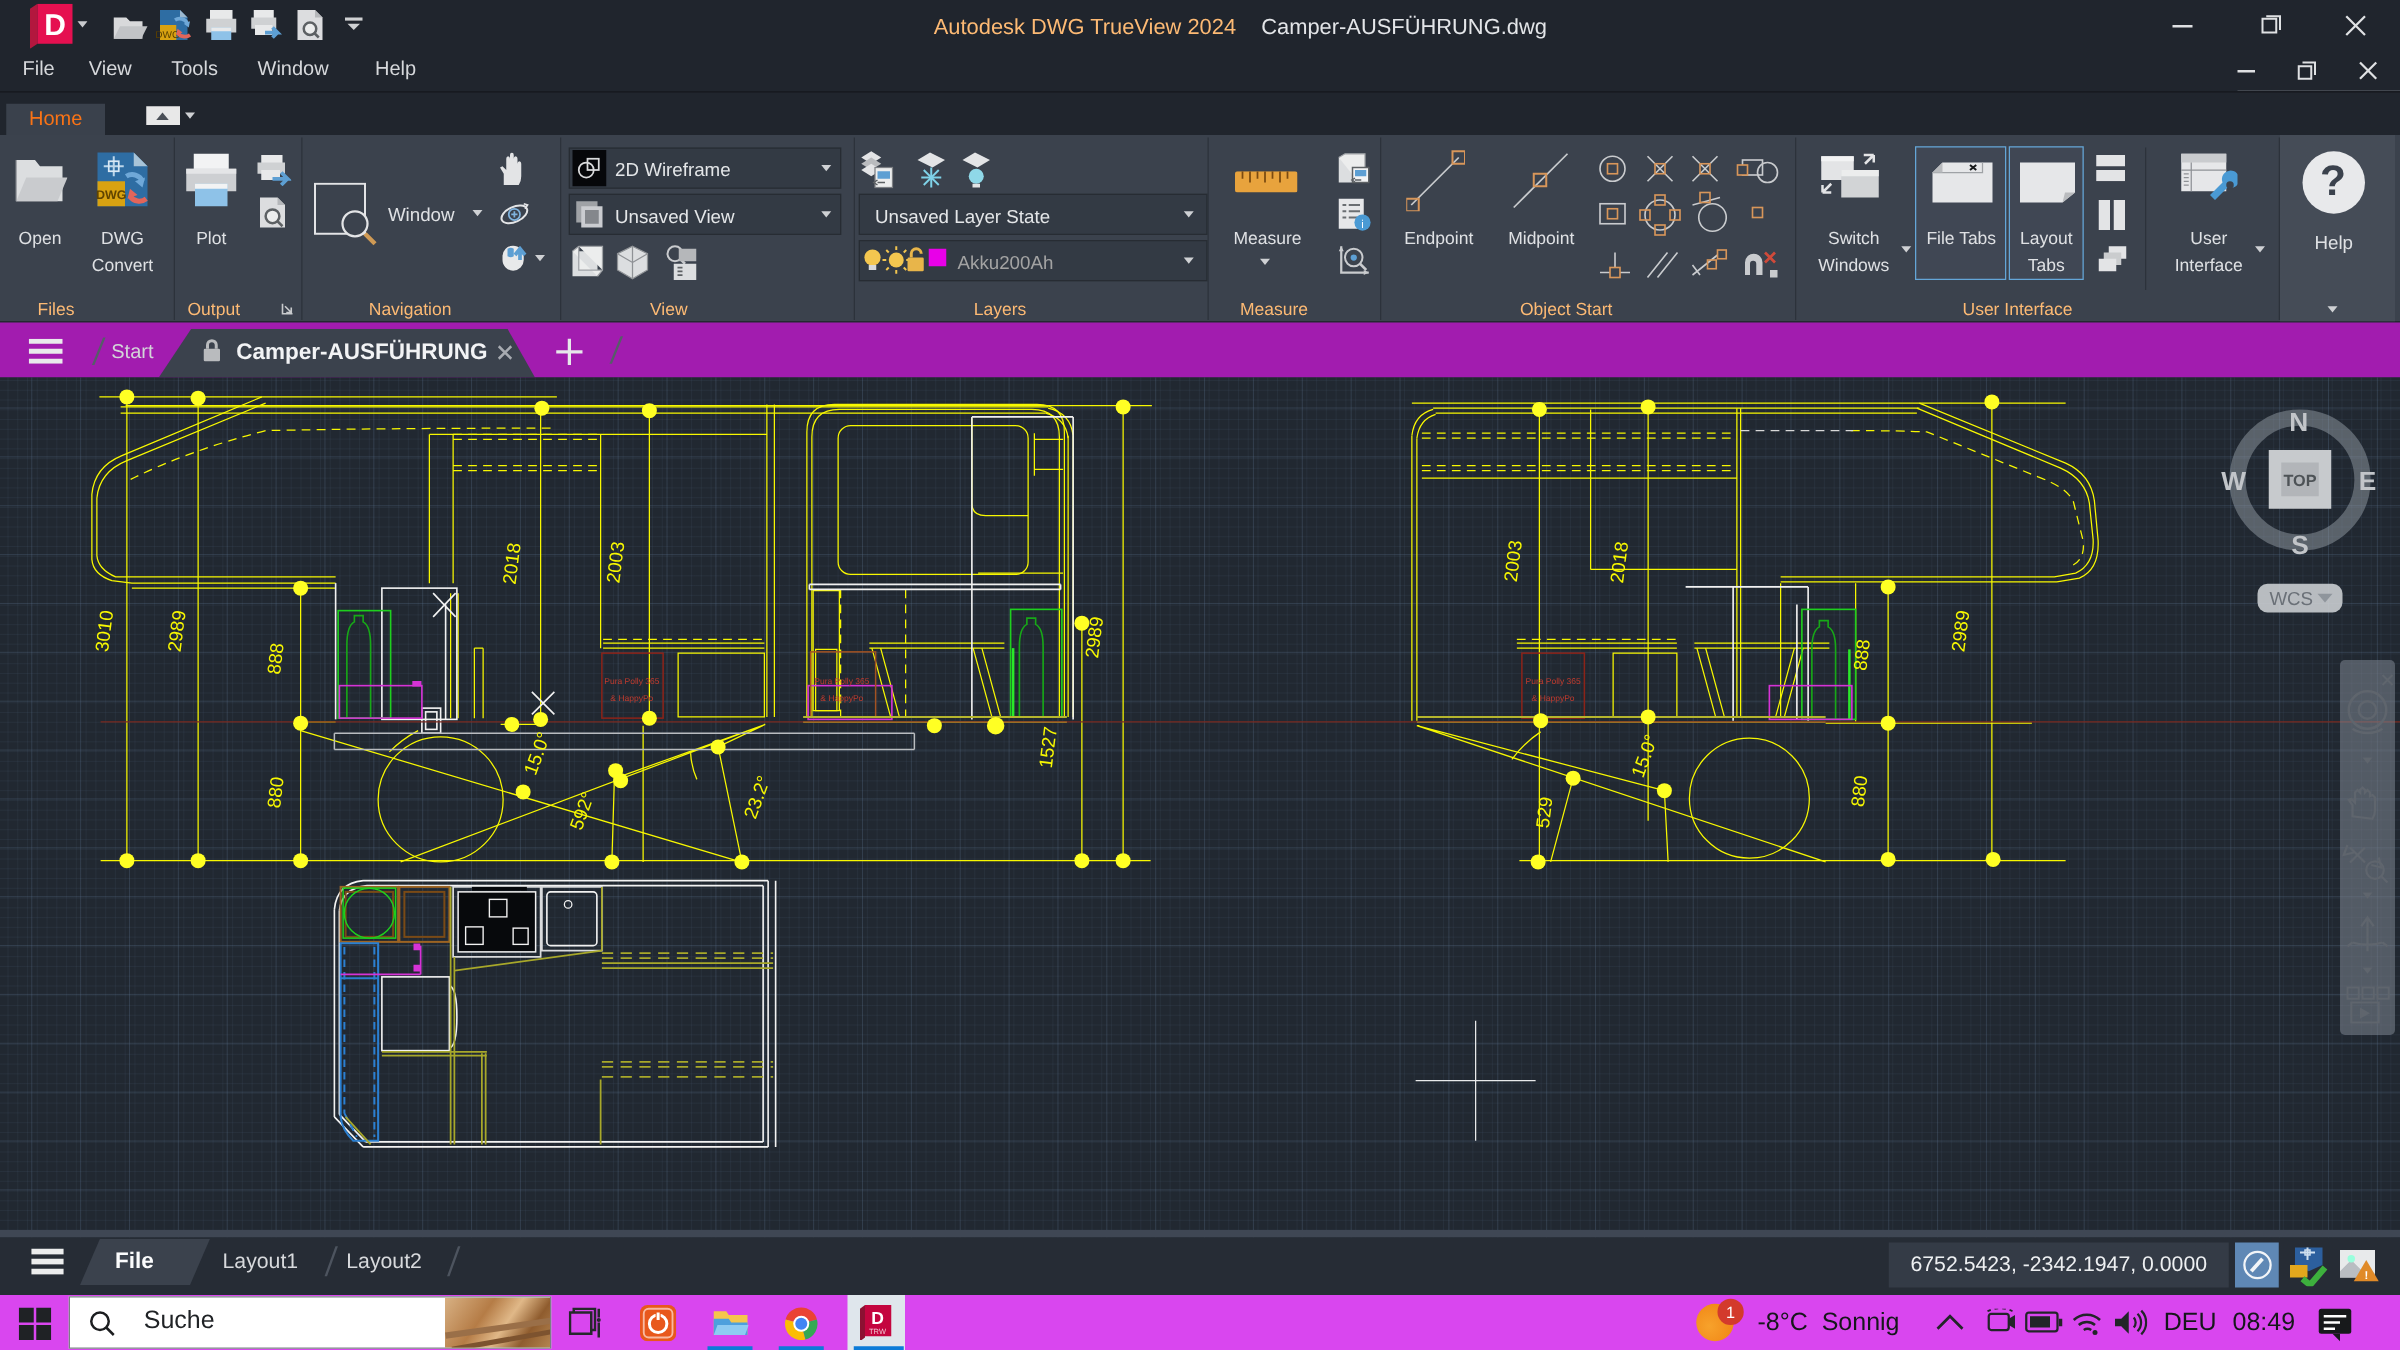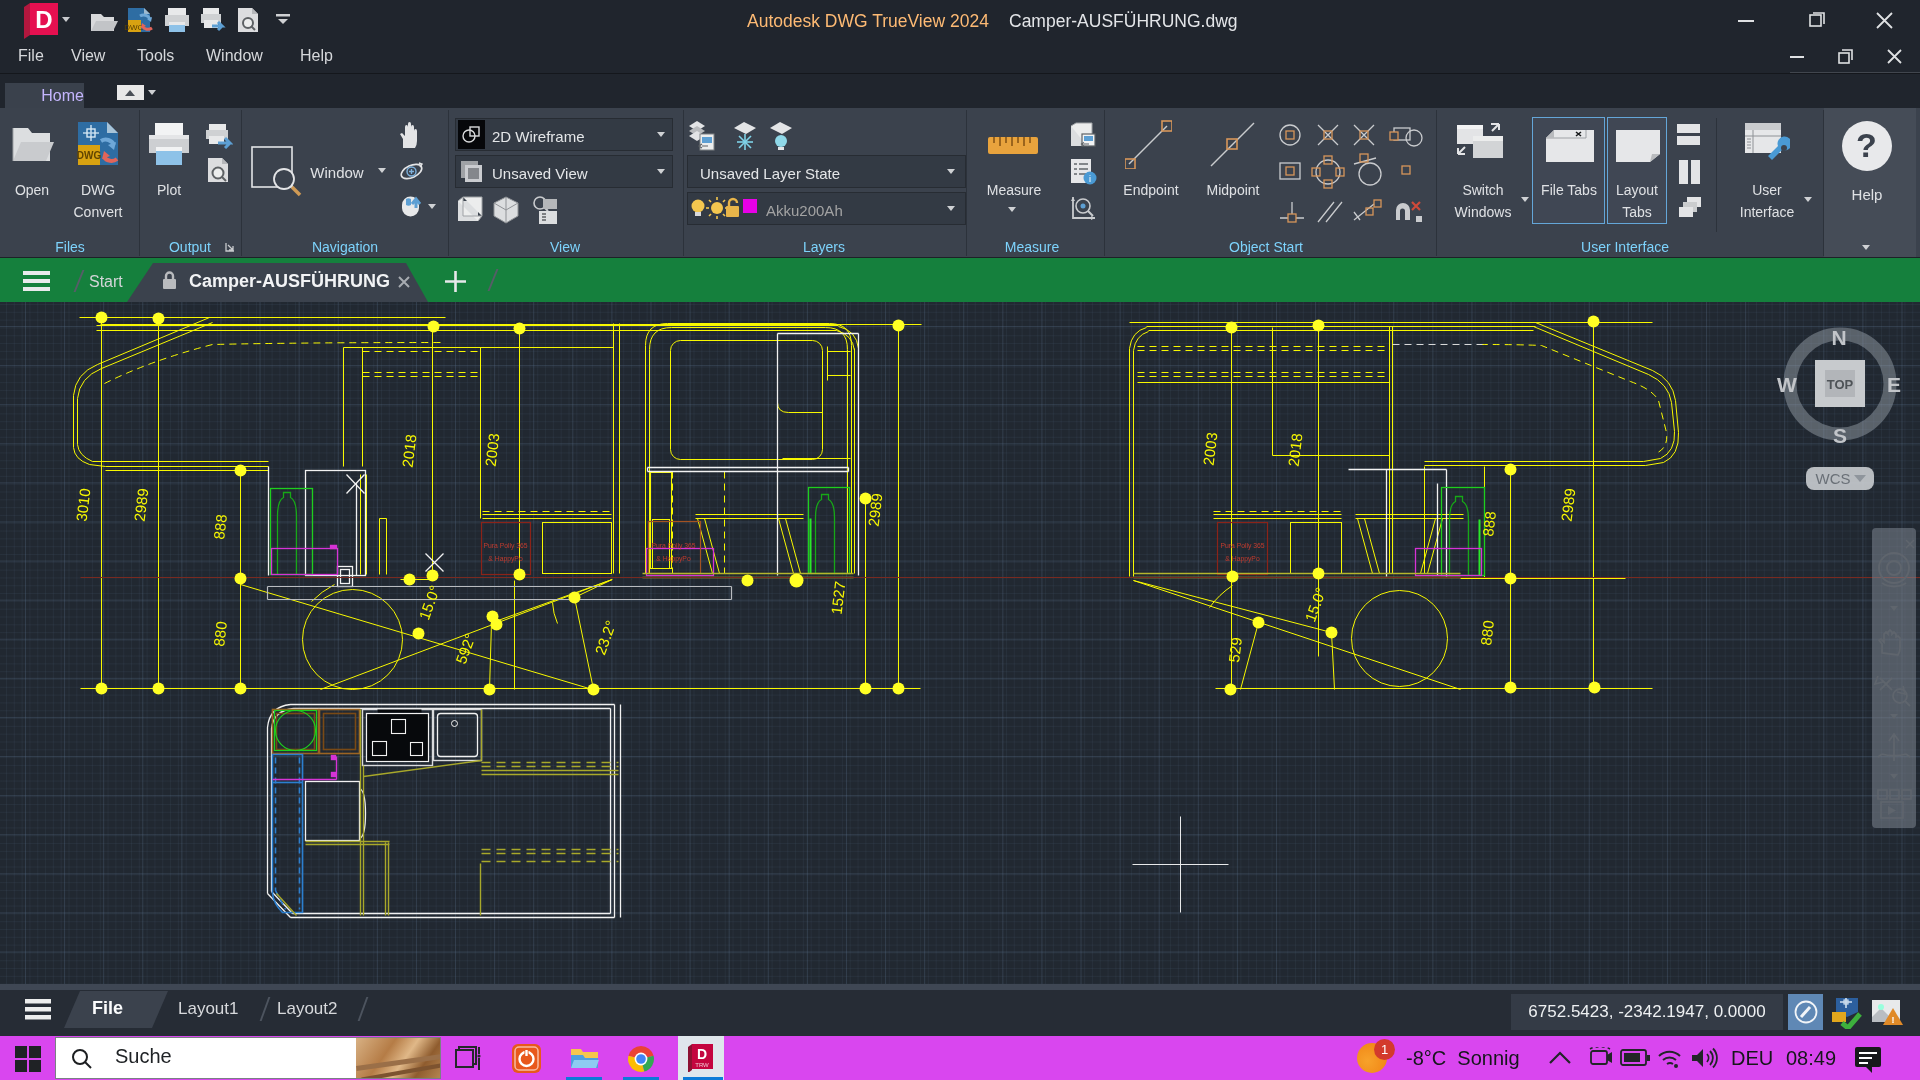--- a/index.html
+++ b/index.html
@@ -3,27 +3,27 @@
 <style>
 *{margin:0;padding:0;box-sizing:border-box}
 html,body{width:1920px;height:1080px;overflow:hidden;background:#212831;font-family:"Liberation Sans",sans-serif}
 .abs{position:absolute}
 #stage{position:relative;width:1920px;height:1080px}
 
 #titlebar{left:0;top:0;width:1920px;height:40px;background:#20252d}
 #menubar{left:0;top:40px;width:1920px;height:33px;background:#20252d}
 .menuitem{position:absolute;top:0;height:33px;line-height:31px;color:#d6d8db;font-size:16px}
 #tabrow{left:0;top:73px;width:1920px;height:35px;background:#20252d;border-top:1px solid #14171c}
-#hometab{left:5px;top:9px;width:79px;height:26px;background:#3a414c;color:#c4b5fd;font-size:16px;text-align:right;line-height:26px}
+#hometab{left:5px;top:9px;width:79px;height:26px;background:#3a414c;color:#f97316;font-size:16px;text-align:center;line-height:26px}
 #ribbon{left:0;top:108px;width:1920px;height:150px;background:#3b424d;border-bottom:1px solid #1d2127}
 .psep{position:absolute;top:2px;width:1px;height:146px;background:#2c323b}
-.glabel{position:absolute;top:131px;height:18px;font-size:14px;color:#7dd3fc;text-align:center}
+.glabel{position:absolute;top:131px;height:18px;font-size:14px;color:#fdba74;text-align:left}
 .btxt{position:absolute;font-size:14px;color:#dfe1e4;text-align:center;white-space:nowrap}
 .caret{position:absolute;width:0;height:0;border-left:4px solid transparent;border-right:4px solid transparent;border-top:5px solid #cfd1d4}
-#filetabs{left:0;top:258px;width:1920px;height:44px;background:#15803d}
+#filetabs{left:0;top:258px;width:1920px;height:44px;background:#a21caf}
 #activetab{position:absolute;left:127px;top:5px;width:301px;height:39px;background:#3b424d;clip-path:polygon(26px 0,279px 0,301px 39px,0 39px)}
 
 #canvas{left:0;top:302px;width:1920px;height:688px;background:#212831;
  background-image:
   linear-gradient(rgba(96,120,150,.10) 1px,transparent 1px),
   linear-gradient(90deg,rgba(96,120,150,.10) 1px,transparent 1px),
   linear-gradient(rgba(96,120,150,.28) 1px,transparent 1px),
   linear-gradient(90deg,rgba(96,120,150,.28) 1px,transparent 1px);
  background-size:7.82px 7.82px,7.82px 7.82px,39.1px 39.1px,39.1px 39.1px;
  background-position:6px 2px,6px 2px,25px 24px,25px 24px}

